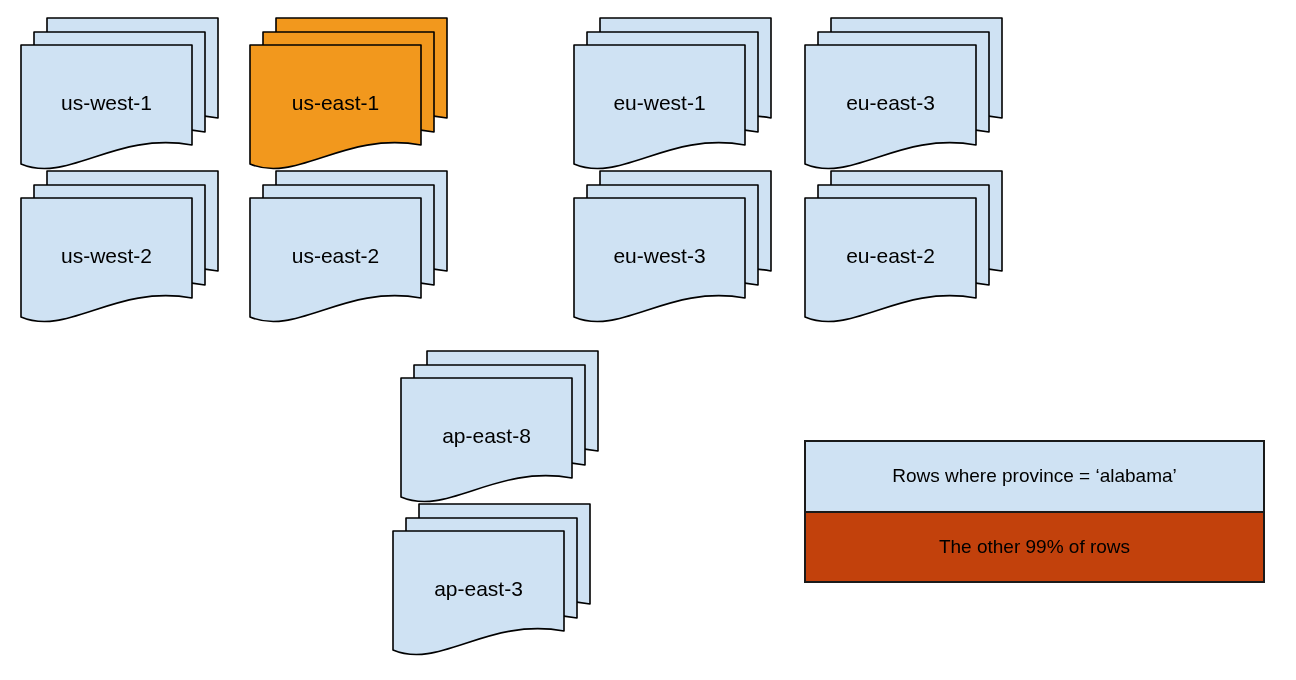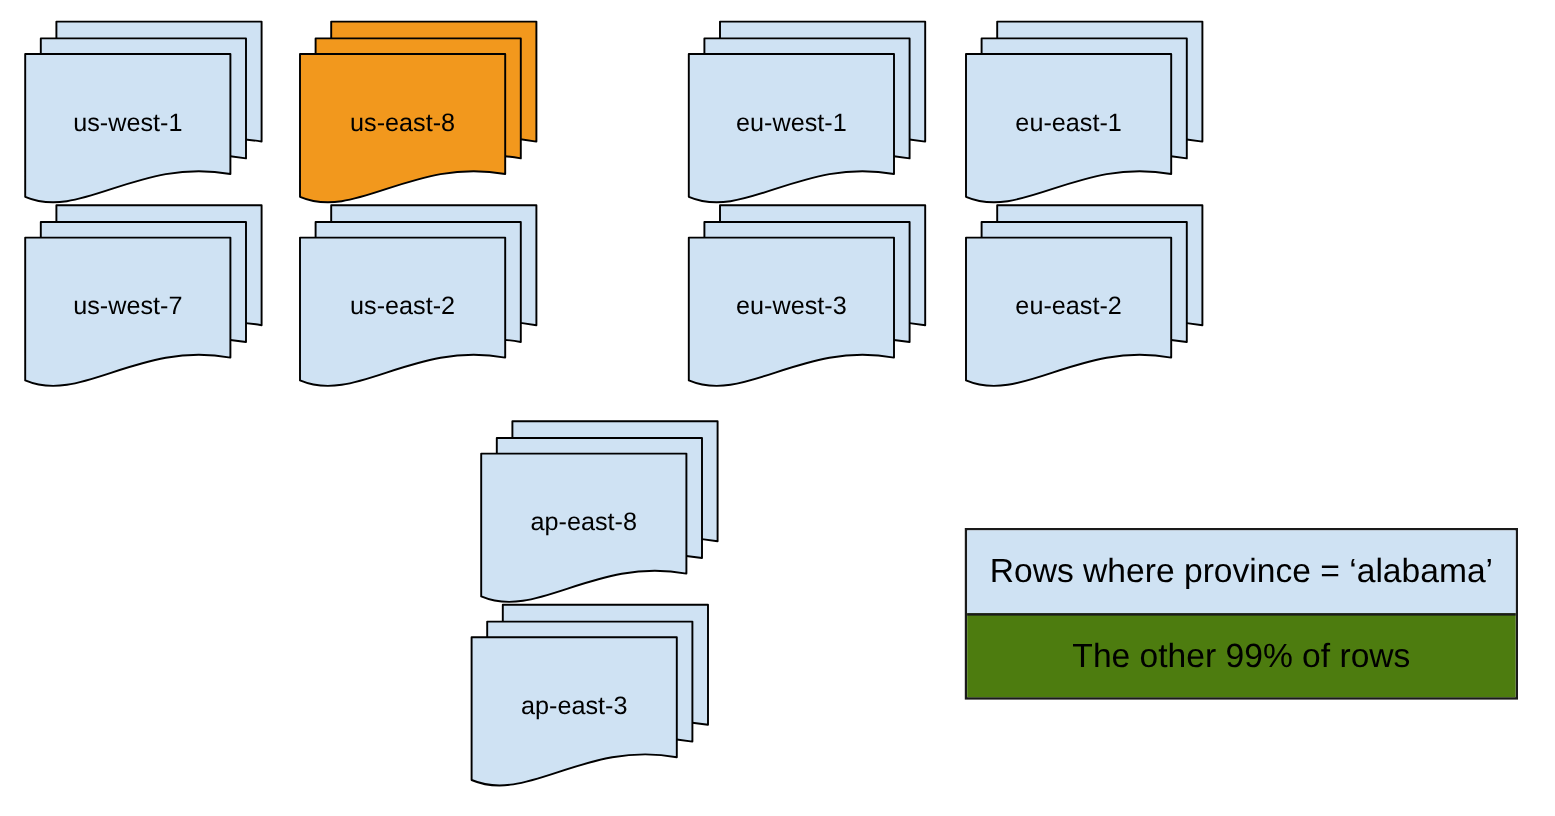--- a/index.html
+++ b/index.html
@@ -52,21 +52,21 @@
     border: 2px solid #1a1a1a;
     box-sizing: border-box;
     display: flex;
     flex-direction: column;
   }
   .legend-row {
     flex: 1;
     display: flex;
     align-items: center;
     justify-content: center;
-    font-size: 28px;
+    font-size: 19px;
     color: #000000;
   }
   .legend-row + .legend-row {
     border-top: 2px solid #1a1a1a;
   }
 </style>
 </head>
 <body>
 
 <div id="canvas">
@@ -99,21 +99,21 @@
         <div class="doc" style="left: 13px; top: 13.5px;">
           <svg width="173" height="133" viewBox="0 0 173 133">
             <path d="M1,1 L172,1 L172,101 C95,87 48,140 1,120 Z" fill="#f2981d" stroke="#000000" stroke-width="1.6" stroke-linejoin="round"></path>
           </svg>
         </div>
         <div class="doc" style="left: 0px; top: 27px;">
           <svg width="173" height="133" viewBox="0 0 173 133">
             <path d="M1,1 L172,1 L172,101 C95,87 48,140 1,120 Z" fill="#f2981d" stroke="#000000" stroke-width="1.6" stroke-linejoin="round"></path>
           </svg>
         </div>
-        <div class="stack-label">us-east-8</div>
+        <div class="stack-label">us-east-1</div>
       </div>
       <div class="stack" style="left: 573px; top: 17px;">
         <div class="doc" style="left: 26px; top: 0px;">
           <svg width="173" height="133" viewBox="0 0 173 133">
             <path d="M1,1 L172,1 L172,101 C95,87 48,140 1,120 Z" fill="#cfe2f3" stroke="#000000" stroke-width="1.6" stroke-linejoin="round"></path>
           </svg>
         </div>
         <div class="doc" style="left: 13px; top: 13.5px;">
           <svg width="173" height="133" viewBox="0 0 173 133">
             <path d="M1,1 L172,1 L172,101 C95,87 48,140 1,120 Z" fill="#cfe2f3" stroke="#000000" stroke-width="1.6" stroke-linejoin="round"></path>
@@ -135,39 +135,39 @@
         <div class="doc" style="left: 13px; top: 13.5px;">
           <svg width="173" height="133" viewBox="0 0 173 133">
             <path d="M1,1 L172,1 L172,101 C95,87 48,140 1,120 Z" fill="#cfe2f3" stroke="#000000" stroke-width="1.6" stroke-linejoin="round"></path>
           </svg>
         </div>
         <div class="doc" style="left: 0px; top: 27px;">
           <svg width="173" height="133" viewBox="0 0 173 133">
             <path d="M1,1 L172,1 L172,101 C95,87 48,140 1,120 Z" fill="#cfe2f3" stroke="#000000" stroke-width="1.6" stroke-linejoin="round"></path>
           </svg>
         </div>
-        <div class="stack-label">eu-east-1</div>
+        <div class="stack-label">eu-east-3</div>
       </div>
       <div class="stack" style="left: 20px; top: 170px;">
         <div class="doc" style="left: 26px; top: 0px;">
           <svg width="173" height="133" viewBox="0 0 173 133">
             <path d="M1,1 L172,1 L172,101 C95,87 48,140 1,120 Z" fill="#cfe2f3" stroke="#000000" stroke-width="1.6" stroke-linejoin="round"></path>
           </svg>
         </div>
         <div class="doc" style="left: 13px; top: 13.5px;">
           <svg width="173" height="133" viewBox="0 0 173 133">
             <path d="M1,1 L172,1 L172,101 C95,87 48,140 1,120 Z" fill="#cfe2f3" stroke="#000000" stroke-width="1.6" stroke-linejoin="round"></path>
           </svg>
         </div>
         <div class="doc" style="left: 0px; top: 27px;">
           <svg width="173" height="133" viewBox="0 0 173 133">
             <path d="M1,1 L172,1 L172,101 C95,87 48,140 1,120 Z" fill="#cfe2f3" stroke="#000000" stroke-width="1.6" stroke-linejoin="round"></path>
           </svg>
         </div>
-        <div class="stack-label">us-west-7</div>
+        <div class="stack-label">us-west-2</div>
       </div>
       <div class="stack" style="left: 249px; top: 170px;">
         <div class="doc" style="left: 26px; top: 0px;">
           <svg width="173" height="133" viewBox="0 0 173 133">
             <path d="M1,1 L172,1 L172,101 C95,87 48,140 1,120 Z" fill="#cfe2f3" stroke="#000000" stroke-width="1.6" stroke-linejoin="round"></path>
           </svg>
         </div>
         <div class="doc" style="left: 13px; top: 13.5px;">
           <svg width="173" height="133" viewBox="0 0 173 133">
             <path d="M1,1 L172,1 L172,101 C95,87 48,140 1,120 Z" fill="#cfe2f3" stroke="#000000" stroke-width="1.6" stroke-linejoin="round"></path>
@@ -251,18 +251,18 @@
           </svg>
         </div>
         <div class="stack-label">ap-east-3</div>
       </div>
     </div>
 
   <div class="legend">
     <div class="legend-row" style="background: rgb(207, 226, 243);">
       <span>Rows where province = ‘alabama’</span>
     </div>
-    <div class="legend-row" style="background: #4d7c0f;">
+    <div class="legend-row" style="background: #c2410c;">
       <span>The other 99% of rows</span>
     </div>
   </div>
 
 </div>
 
 </body></html>

